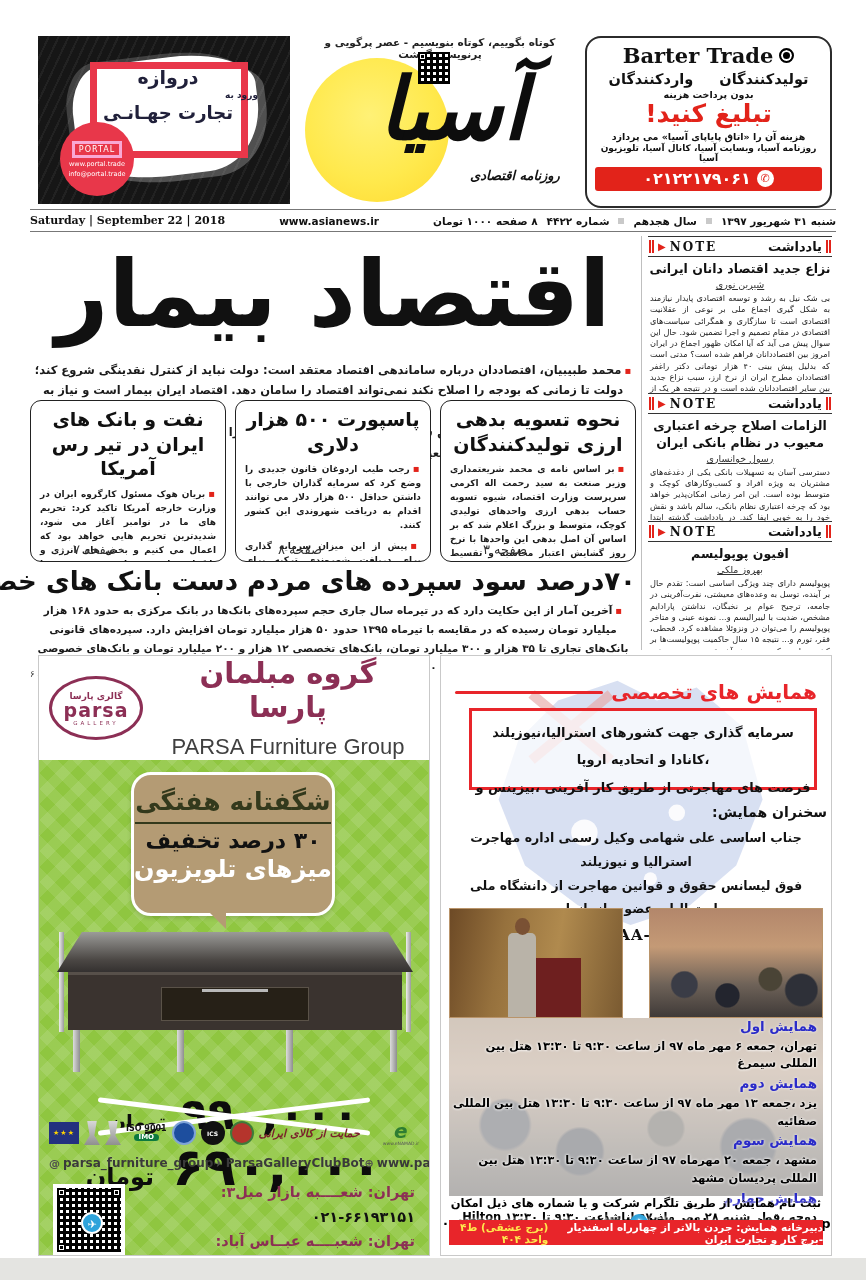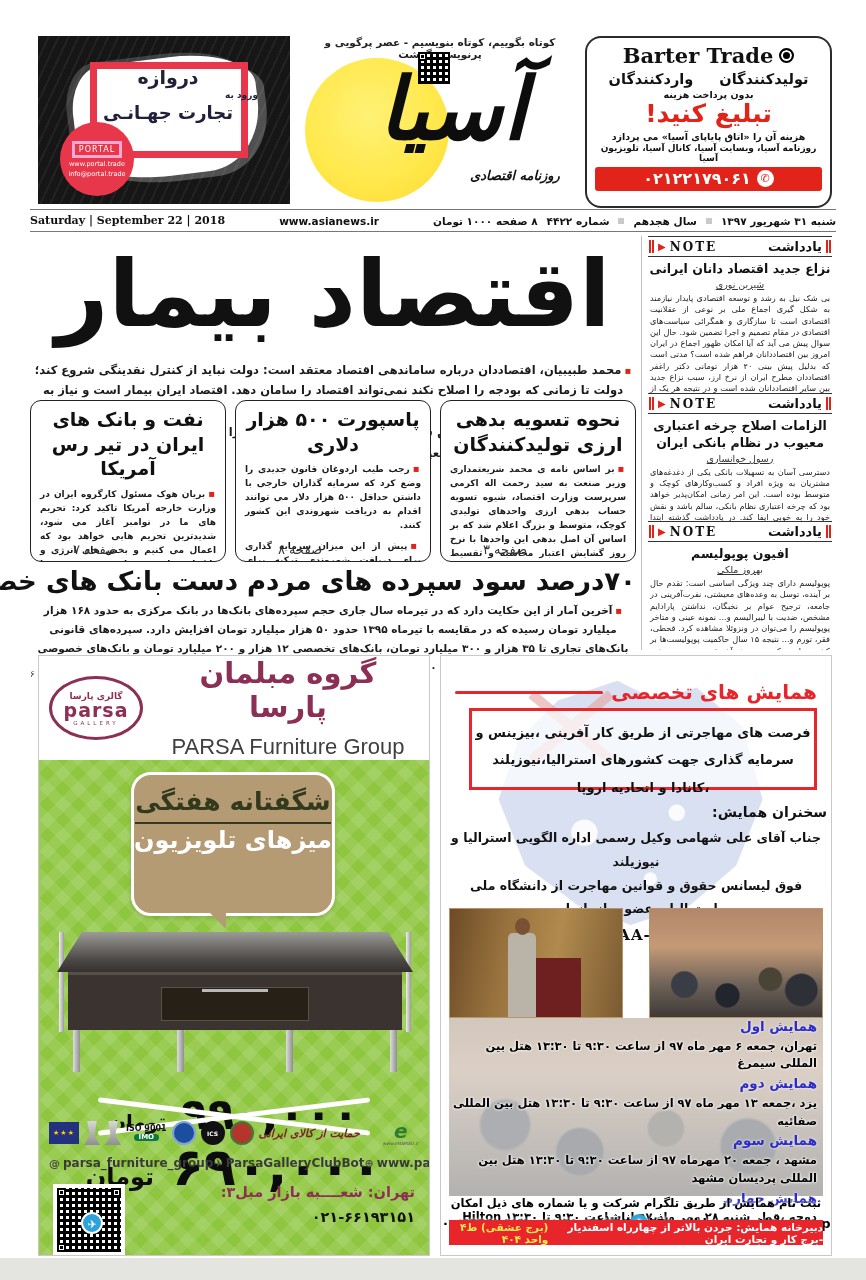--- a/index.html
+++ b/index.html
@@ -358,20 +358,21 @@
       </div>
       <div class="parsa-oval">
         <span class="ofa">گالری پارسا</span>
         <span class="oen ltr">parsa</span>
         <span class="osub ltr">GALLERY</span>
       </div>
     </div>
     <div class="parsa-body">
       <div class="bubble">
         <span class="bub1">شگفتانه هفتگی</span>
+        <div class="bub2">۳۰ درصد تخفیف</div>
         <div class="bub3">میزهای تلویزیون</div>
       </div>
       <div class="tv">
         <div class="tv-post" style="left:2px"></div>
         <div class="tv-post" style="right:2px"></div>
         <div class="tv-top"></div>
         <div class="tv-mid">
           <div class="tv-drawer"></div>
           <div class="tv-handle"></div>
         </div>
@@ -424,20 +425,24 @@
       <div class="qr qr-parsa">
         <span class="fp" style="left:0;top:0"></span>
         <span class="fp" style="right:0;top:0"></span>
         <span class="fp" style="left:0;bottom:0"></span>
         <span class="tg">✈</span>
       </div>
       <div class="contacts">
         <div>
           <span class="clabel">تهران: شعــــبه بازار مبل۳:</span>
           <span class="cphone ltr">۰۲۱-۶۶۱۹۳۱۵۱</span>
+        </div>
+        <div>
+          <span class="clabel">تهران: شعبــــه عبــاس آباد:</span>
+          
         </div>
 
       </div>
     </div>
   </div>
 
   <div class="seminar">
     <svg class="aus" viewBox="0 0 100 100">
       <path d="M30 12 L48 6 L60 12 L72 8 L86 20 L92 42 L84 62 L70 74 L52 80 L36 74 L20 62 L12 42 L18 24 Z" fill="#b9c7e8"></path>
       <path d="M74 80 L82 78 L84 88 L74 90 Z" fill="#b9c7e8"></path>
@@ -449,26 +454,26 @@
         <circle cx="38" cy="52" r="4"></circle>
           <circle cx="66" cy="46" r="2.5"></circle>
           <circle cx="58" cy="66" r="2"></circle>
       </g>
     </svg>
     <div class="sem-title-row">
       <span class="sem-title">همایش های تخصصی</span>
       <span class="sem-line"></span>
     </div>
     <div class="sem-box">
+      <div>سرمایه گذاری جهت کشورهای استرالیا،نیوزیلند ،کانادا و اتحادیه اروپا</div>
       <div>فرصت های مهاجرتی از طریق کار آفرینی ،بیزینس و</div>
-      <div>سرمایه گذاری جهت کشورهای استرالیا،نیوزیلند ،کانادا و اتحادیه اروپا</div>
     </div>
     <div class="speaker-label">سخنران همایش:</div>
     <div class="speaker-lines">
-      <div>جناب آقای علی شهامی وکیل رسمی اداره الگویی استرالیا و نیوزیلند</div>
+      <div>جناب اساسی علی شهامی وکیل رسمی اداره مهاجرت استرالیا و نیوزیلند</div>
       <div>فوق لیسانس حقوق و قوانین مهاجرت از دانشگاه ملی استرالیا و عضو سازمانهای</div>
       <div class="mia ltr">MIA-IAA-MARA</div>
     </div>
     <div class="photos">
       <div class="photo photo-speaker">
         <div class="person"></div>
         <div class="head"></div>
         <div class="podium"></div>
       </div>
       <div class="photo photo-crowd"></div>

